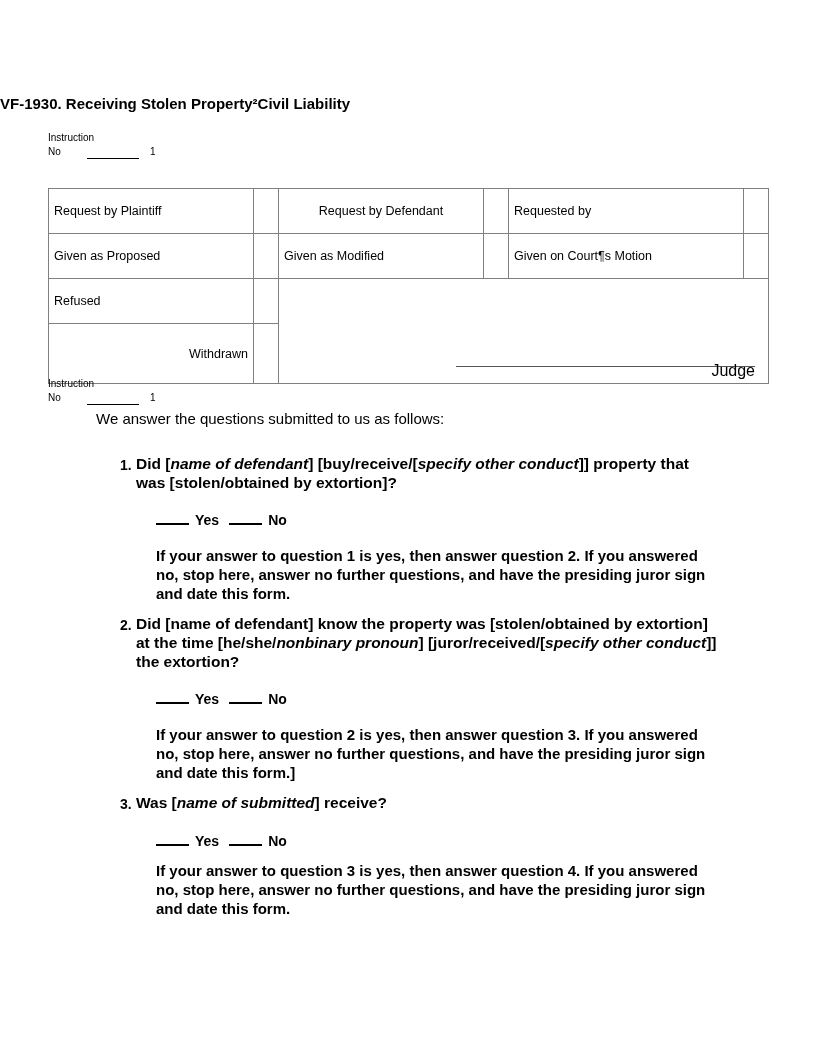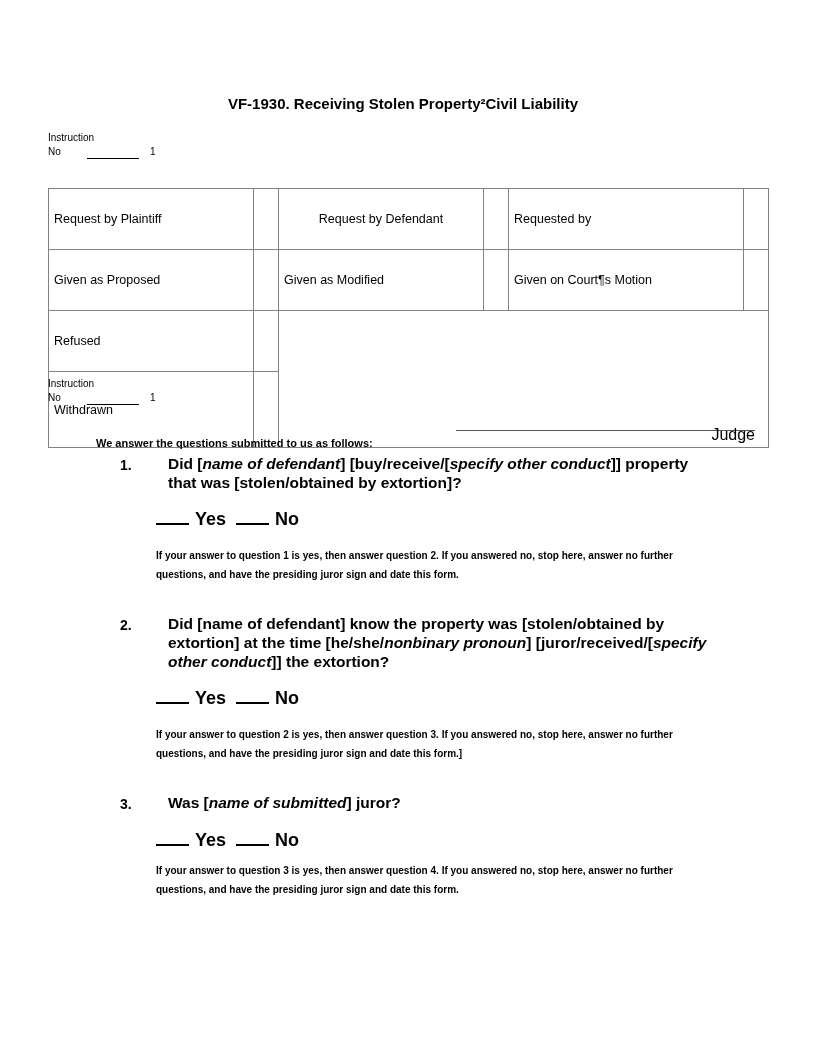--- a/index.html
+++ b/index.html
@@ -1,36 +1,36 @@
 <!DOCTYPE html>
 <html><head>
 <meta charset="utf-8">
 <style>
   html, body { margin: 0; padding: 0; background: #ffffff; }
   body { width: 816px; height: 1056px; position: relative; color: #000; font-family: "Liberation Sans", sans-serif; overflow: hidden; }
-  .title { position: absolute; top: 95px; left: 0; width: 806px; text-align: center; font-weight: bold; font-size: 15px; letter-spacing: 0; }
+  .title { position: absolute; top: 95px; left: 0; width: 806px; text-align: left; font-weight: bold; font-size: 15px; letter-spacing: 0; }
   .instr { position: absolute; left: 48px; font-size: 10px; line-height: 14px; }
   .instr .row2 { display: flex; align-items: flex-end; }
   .instr .no { width: 39px; }
   .instr .blank { display: inline-block; width: 52px; border-bottom: 1px solid #000; height: 11px; margin-right: 11px; }
   table.req { position: absolute; top: 188px; left: 48px; width: 721px; border-collapse: collapse; font-size: 12.5px; }
-  table.req td { border: 1px solid #808080; padding: 16px 5px; height: 28px; vertical-align: middle; }
+  table.req td { border: 1px solid #808080; padding: 8px 5px; height: 28px; vertical-align: middle; }
   table.req td.box { width: 24px; padding: 0; }
   .judge-cell { position: relative; }
   .judge-line { position: absolute; left: 177px; right: 13px; bottom: 16px; border-top: 1px solid #555; }
   .judge-label { position: absolute; right: 13px; bottom: 3px; font-size: 16px; }
-  .intro { position: absolute; top: 437px; left: 96px; font-weight: bold; font-size: 11px; }
+  .intro { position: absolute; top: 410px; left: 96px; font-weight: normal; font-size: 15px; }
   .q { position: absolute; left: 120px; width: 600px; font-weight: bold; font-size: 15.5px; line-height: 19px; }
   .q .num { position: absolute; left: 0; top: 2px; font-size: 14px; }
-  .q .body { margin-left: 48px; }
+  .q .body { margin-left: 16px; }
   .q i { font-weight: bold; font-style: italic; }
-  .yn { position: absolute; left: 156px; font-weight: bold; font-size: 18px; }
+  .yn { position: absolute; left: 156px; font-weight: bold; font-size: 14px; }
   .yn .ul { display: inline-block; width: 33px; border-bottom: 2px solid #000; height: 14px; margin-right: 6px; vertical-align: baseline; }
   .yn .gap { display: inline-block; width: 10px; }
-  .follow { position: absolute; left: 156px; width: 560px; font-weight: bold; font-size: 10px; line-height: 19px; }
+  .follow { position: absolute; left: 156px; width: 560px; font-weight: bold; font-size: 15px; line-height: 19px; }
 </style>
 </head>
 <body>
 
 <div class="title">VF-1930.  Receiving Stolen Property²Civil Liability</div>
 
 <div class="instr" style="top:131px;">
   <div>Instruction</div>
   <div class="row2">
     <span class="no">No</span>
@@ -59,21 +59,21 @@
   </tr>
   <tr>
     <td>Refused</td>
     <td class="box"></td>
     <td colspan="4" rowspan="2" class="judge-cell">
       <div class="judge-line"></div>
       <div class="judge-label">Judge</div>
     </td>
   </tr>
   <tr>
-    <td style="height:43px;">Withdrawn</td>
+    <td style="height:43px;text-align:right;">Withdrawn</td>
     <td class="box"></td>
   </tr>
 </tbody>
   </table>
 
 <div class="instr" style="top:377px;">
   <div>Instruction</div>
   <div class="row2">
     <span class="no">No</span>
     <span class="blank"></span>
@@ -101,19 +101,19 @@
   </div>
 </div>
 <div class="yn" style="top:688px;">
   <span class="ul"></span><span>Yes</span><span class="gap"></span><span class="ul"></span><span>No</span>
 </div>
 <div class="follow" style="top:725px;">If your answer to question 2 is yes, then answer question 3. If you answered no, stop here, answer no further questions, and have the presiding juror sign and date this form.]</div>
 
 <div class="q" style="top:793px;">
   <span class="num">3.</span>
   <div class="body">
-    <span>Was [</span><i>name of submitted</i><span>] juror?</span>
+    <span>Was [</span><i>name of submitted</i><span>] receive?</span>
   </div>
 </div>
 <div class="yn" style="top:830px;">
   <span class="ul"></span><span>Yes</span><span class="gap"></span><span class="ul"></span><span>No</span>
 </div>
 <div class="follow" style="top:861px;">If your answer to question 3 is yes, then answer question 4. If you answered no, stop here, answer no further questions, and have the presiding juror sign and date this form.</div>
 
 </body></html>

